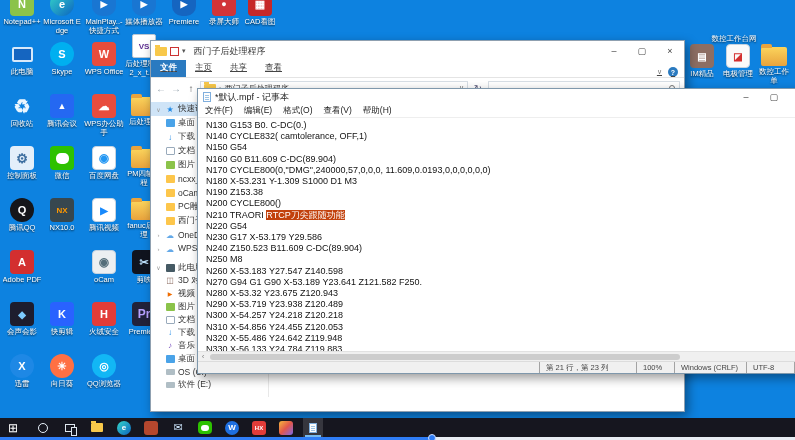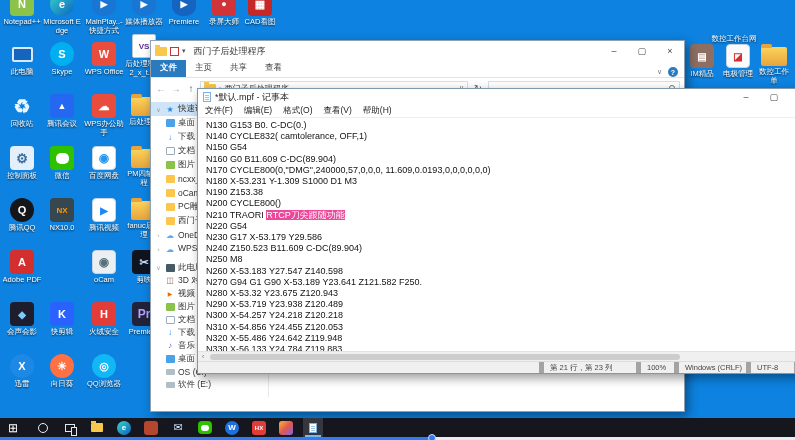--- a/index.html
+++ b/index.html
@@ -31,21 +31,21 @@
   
   #explorer{left:150px;top:40px;width:535px;height:372px;}
   .ex-title{height:20px;display:flex;align-items:center;padding-left:4px;font-size:9px;color:#333;}
   .qat{display:flex;align-items:center;gap:3px;margin-right:8px;}
   .mfold{width:12px;height:9px;background:#f8c84a;border-radius:1px;position:relative;display:inline-block;}
   .mtab{position:absolute;left:0;top:-2px;width:5px;height:2px;background:#f8c84a;}
   .qat-sq{width:9px;height:9px;background:#fff;border:1px solid #c33;display:inline-block;}
   .qat-car{font-size:7px;color:#555;}
   .winbtns{margin-left:auto;display:flex;}
   .wbtn{width:28px;height:20px;display:flex;align-items:center;justify-content:center;font-size:9px;color:#444;}
-  .ex-tabs{height:17px;display:flex;align-items:flex-end;border-bottom:1px solid #e4e4e4;font-size:8.5px;color:#444;}
+  .ex-tabs{height:17px;display:flex;align-items:flex-end;border-bottom:1px solid #e4e4e4;font-size:8.5px;color:#444;text-decoration:underline;}
   .tab{padding:2px 9px 3px 9px;}
   .tab-file{background:#2a7ac0;color:#fff;font-weight:bold;}
   .ribbon-right{margin-left:auto;display:flex;align-items:center;gap:6px;padding-right:6px;}
   .help-circ{width:10px;height:10px;border-radius:50%;background:#2a7ac0;color:#fff;font-size:7px;
              display:flex;align-items:center;justify-content:center;font-weight:bold;}
   .ex-addr{height:20px;display:flex;align-items:center;padding:0 4px;gap:3px;background:#fff;}
   .navar{color:#9aa7b1;font-size:10px;width:12px;text-align:center;}
   .navar.up{color:#555;}
   .addrbox{flex:0 0 268px;height:15px;border:1px solid #d6dde4;display:flex;align-items:center;padding:0 3px;gap:3px;font-size:8px;color:#333;}
   .addrbox .chv{color:#888;font-size:8px;}
@@ -85,27 +85,27 @@
   .vt.on{background:#cfe3f7;border-color:#7aa9d8;}
 
   
   #notepad{left:197px;top:88px;width:620px;height:286px;border:1px solid #7f98ac;}
   .np-title{height:16px;display:flex;align-items:center;padding-left:5px;gap:4px;font-size:9px;color:#222;background:#fff;}
   .docico{width:8px;height:10px;background:#fdfdfd;border:1px solid #7faedd;position:relative;display:inline-block;}
   .docico::after{content:"";position:absolute;left:1px;top:2px;width:4px;height:1px;background:#9cc3e5;box-shadow:0 2px 0 #9cc3e5,0 4px 0 #9cc3e5;}
   .np-menu{height:13px;display:flex;align-items:center;gap:11px;padding-left:7px;font-size:8.5px;color:#222;border-bottom:1px solid #eee;background:#fff;}
   .np-text{position:absolute;left:0;top:29px;right:0;bottom:22px;background:#fff;overflow:hidden;
            font-family:"DejaVu Sans Mono",monospace;font-size:9px;line-height:11.2px;color:#111;padding:2px 0 0 8px;white-space:pre;}
-  .hl{background:#ec4899;color:#fff;}
+  .hl{background:#c2410c;color:#fff;}
   .np-hscroll{position:absolute;left:0;right:0;bottom:12px;height:10px;background:#f0f0f0;border-top:1px solid #e2e2e2;display:flex;align-items:center;}
   .harr{width:10px;text-align:center;color:#888;font-size:8px;}
   .hthumb{height:6px;background:#cdcdcd;border-radius:3px;width:470px;margin-left:2px;}
   .np-status{position:absolute;left:0;right:0;bottom:0;height:12px;background:#f0f0f0;border-top:1px solid #dcdcdc;
              display:flex;align-items:center;font-size:7.5px;color:#444;}
-  .seg{height:100%;display:flex;align-items:center;padding:0 6px;border-left:5px solid #a3a3a3;white-space:nowrap;}
+  .seg{height:100%;display:flex;align-items:center;padding:0 6px;border-left:1px solid #a3a3a3;white-space:nowrap;}
   .seg.sp{flex:1;border-left:none;}
 
   
   .taskbar{position:absolute;left:0;right:0;bottom:3px;height:19px;background:#16161f;display:flex;align-items:center;z-index:10;}
   .start{width:26px;height:19px;display:flex;align-items:center;justify-content:center;color:#fff;font-size:12px;}
   .tsearch{width:170px;height:19px;background:#fff;display:flex;align-items:center;padding:0 4px;gap:3px;border:1px solid #888;}
   .tsearch input{flex:1;border:none;outline:none;font-size:7.5px;min-width:0;color:#555;}
   .fest{width:9px;height:13px;border-radius:2px;background:linear-gradient(135deg,#ffd54f,#ef6c00,#8e24aa);flex:none;}
   .tbi{width:20px;height:19px;margin-left:7px;display:flex;align-items:center;justify-content:center;position:relative;flex:none;}
   .tbi.active{background:rgba(255,255,255,.14);}

